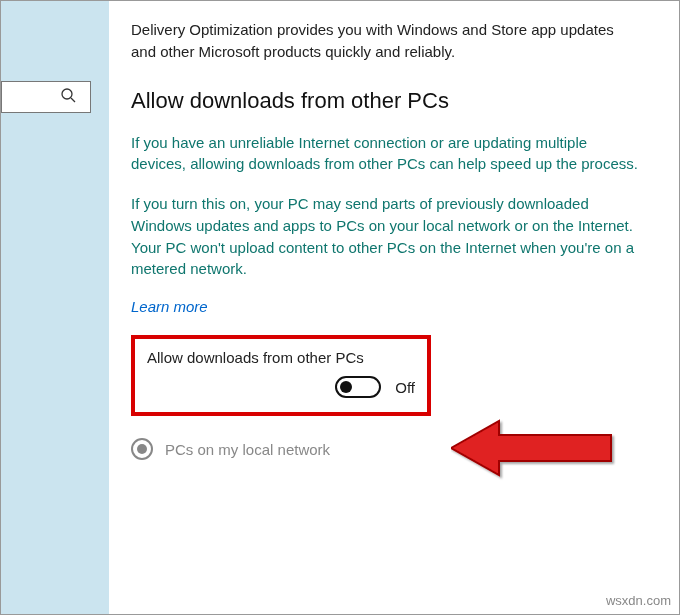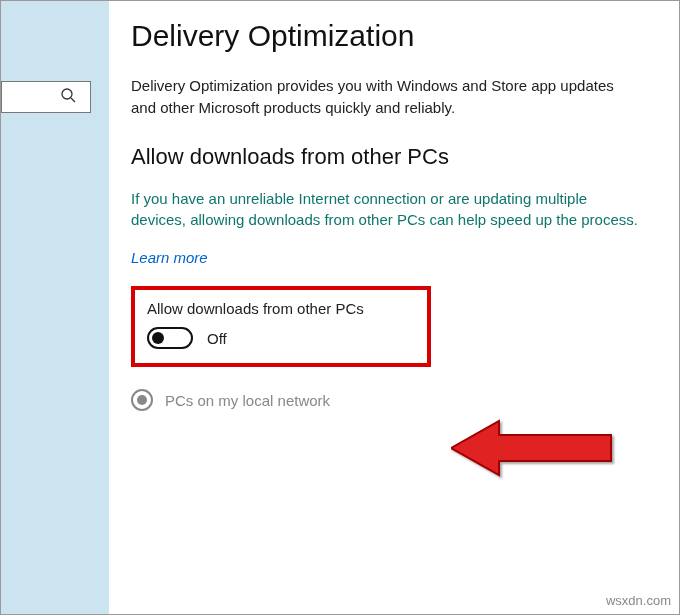--- a/index.html
+++ b/index.html
@@ -86,20 +86,21 @@
   .toggle-label {
     font-size: 15px;
     color: #222;
     margin-bottom: 10px;
     display: block;
   }
   .toggle-row {
     display: flex;
     align-items: center;
     gap: 14px;
+    justify-content: flex-end;
   }
   .toggle {
     width: 46px;
     height: 22px;
     border: 2px solid #111;
     border-radius: 11px;
     position: relative;
     background: #fff;
     cursor: pointer;
   }
@@ -169,25 +170,25 @@
     <span>
       <svg viewBox="0 0 16 16" fill="none" stroke="#333" stroke-width="1.3">
         <circle cx="7" cy="7" r="5"></circle>
         <line x1="11" y1="11" x2="15" y2="15"></line>
       </svg>
     </span>
   </div>
 </div>
 
 <div class="main">
-  <h1>Delivery Optimization</h1>
   <p class="desc">Delivery Optimization provides you with Windows and Store app updates and other Microsoft products quickly and reliably.</p>
 
   <h2>Allow downloads from other PCs</h2>
   <p class="para">If you have an unreliable Internet connection or are updating multiple devices, allowing downloads from other PCs can help speed up the process.</p>
+  <p class="para">If you turn this on, your PC may send parts of previously downloaded Windows updates and apps to PCs on your local network or on the Internet. Your PC won't upload content to other PCs on the Internet when you're on a metered network.</p>
   <a class="link">Learn more</a>
 
   <div class="highlight-box">
     <span class="toggle-label">Allow downloads from other PCs</span>
     <div class="toggle-row">
       <div class="toggle">
         <div class="knob"></div>
       </div>
       <span class="toggle-state">Off</span>
     </div>

